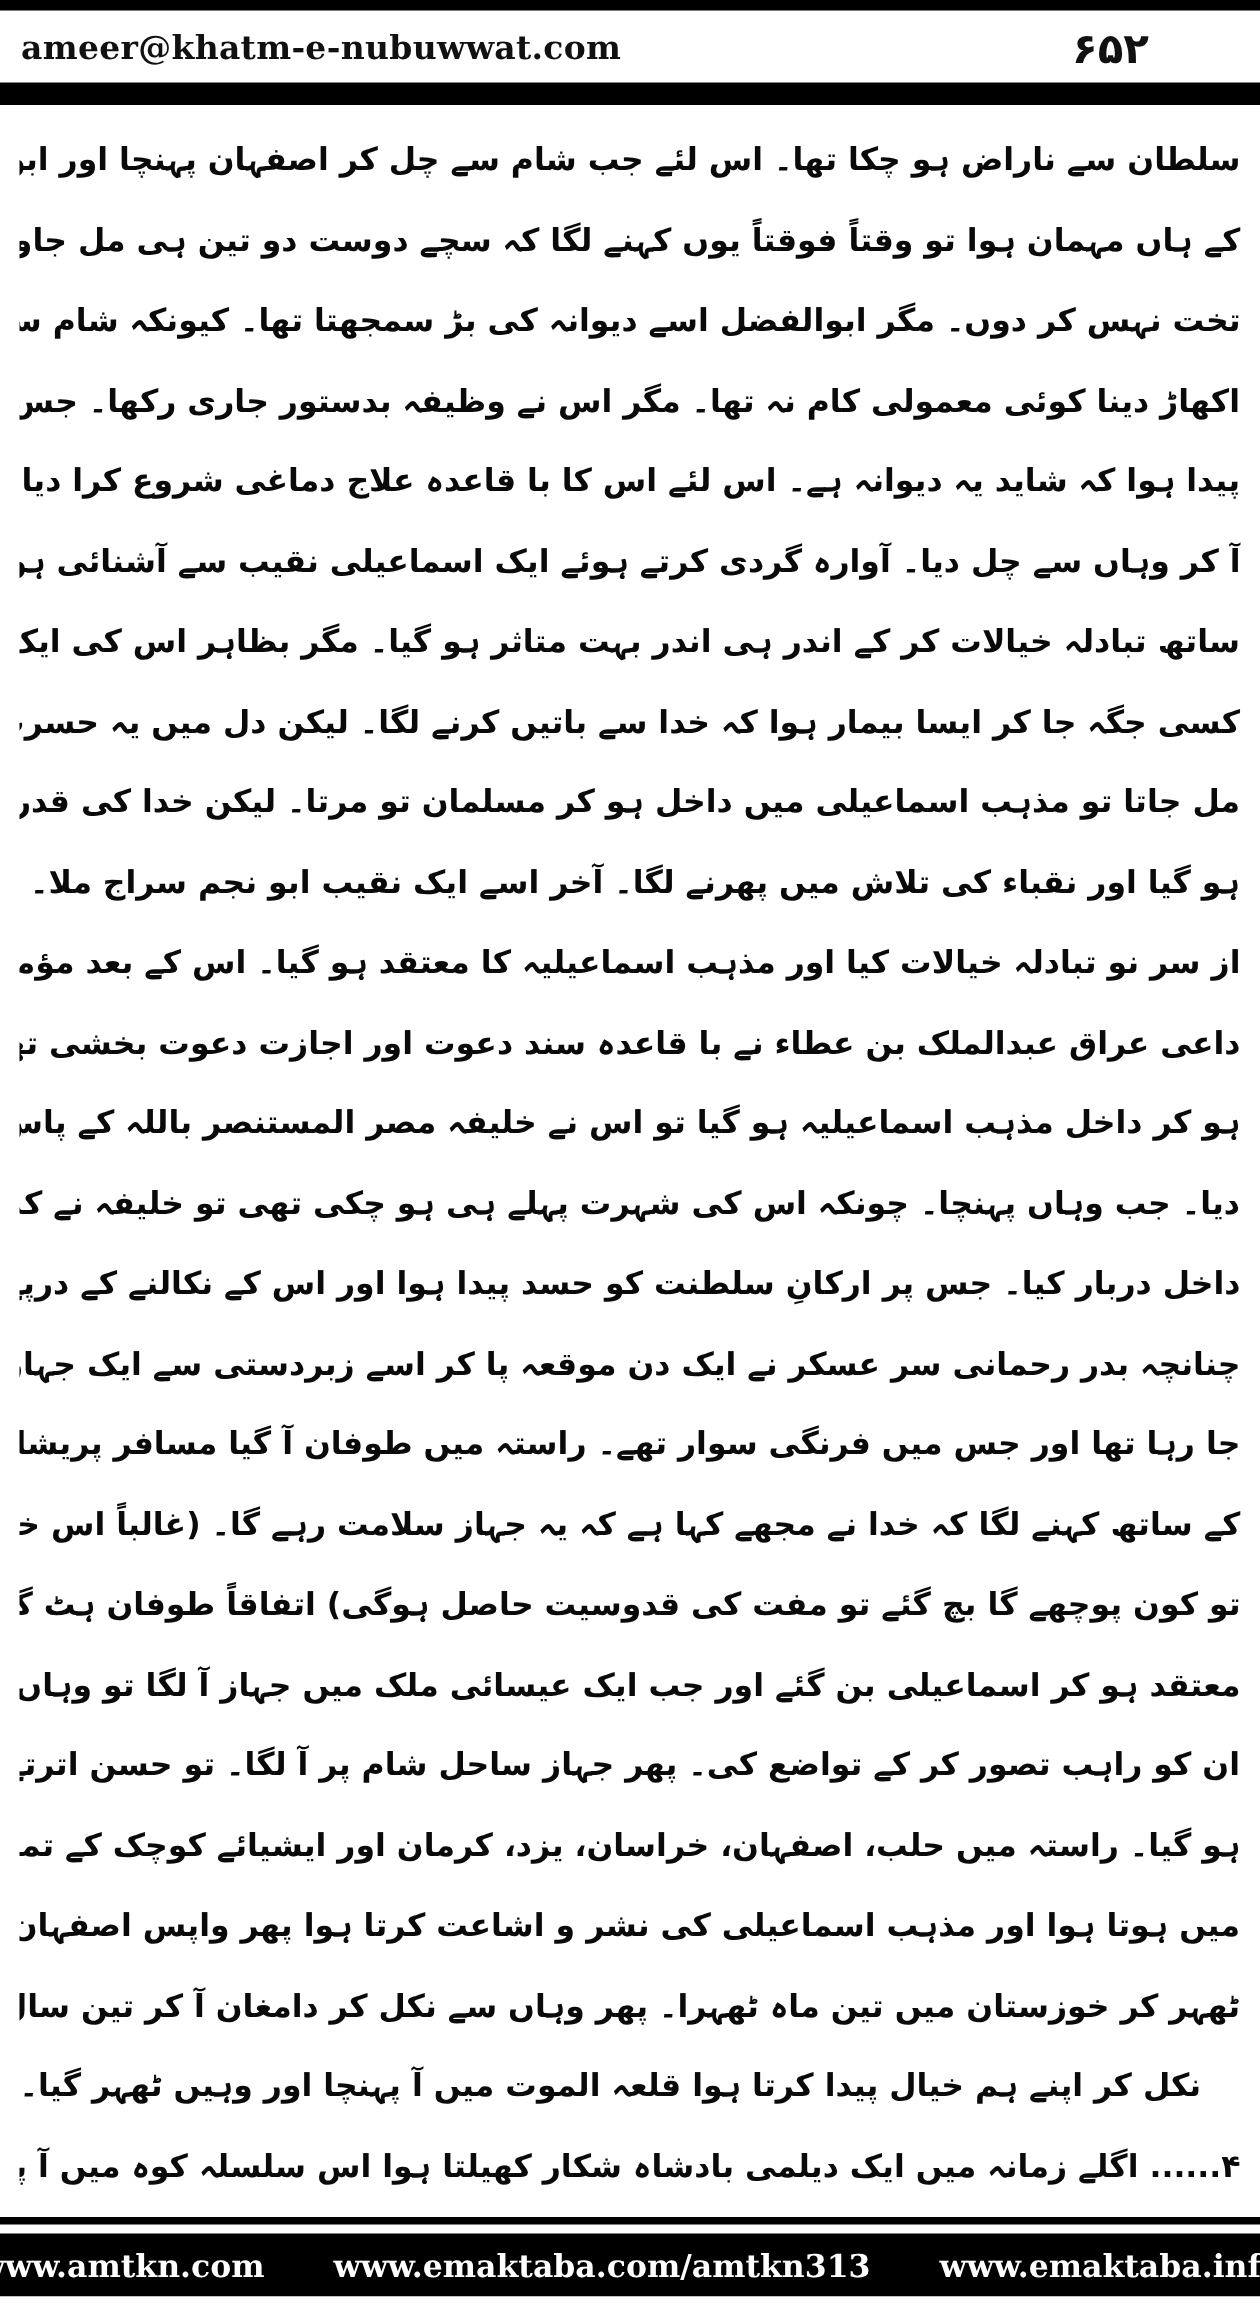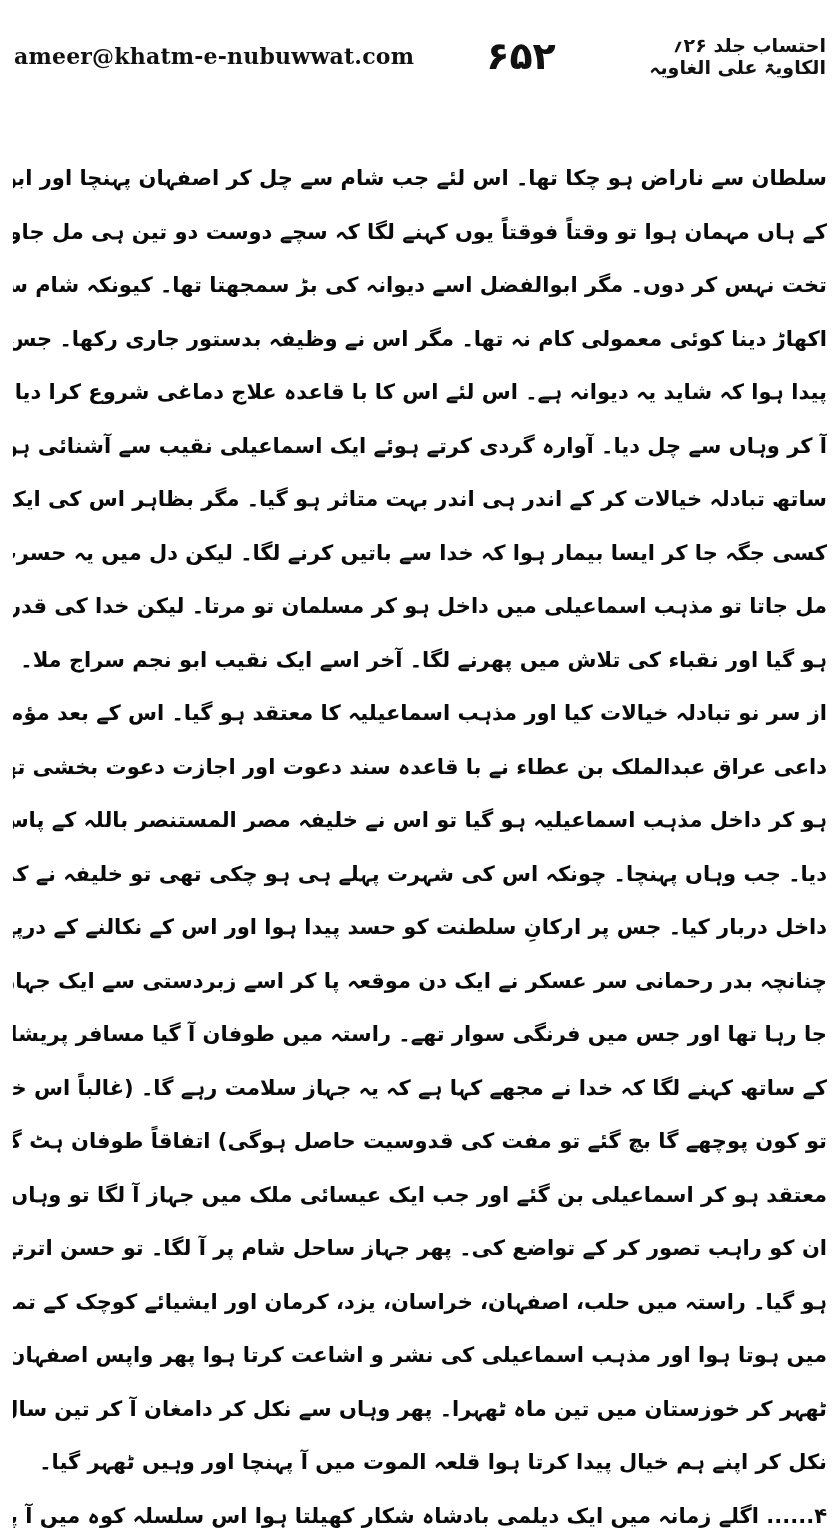--- a/index.html
+++ b/index.html
@@ -1,15 +1,15 @@
 <!DOCTYPE html>
 <html lang="ur"><head>
 <meta charset="utf-8">
 <style>
-  * { margin: 0; padding: 0; box-sizing: border-box; gap: 32px; }
+  * { margin: 0; padding: 0; box-sizing: border-box; }
   html, body { background: #777; }
   .page {
     width: 840px;
     height: 1540px;
     margin: 0 auto;
     background: #ffffff;
     display: flex;
     flex-direction: column;
     overflow: hidden;
     font-family: "DejaVu Sans", sans-serif;
@@ -28,21 +28,21 @@
   .email {
     font-family: "DejaVu Serif", serif;
     font-weight: 700;
     font-size: 22px;
     color: #111111;
     letter-spacing: 0.2px;
   }
   .page-number {
     font-family: "DejaVu Sans", sans-serif;
     font-weight: 700;
-    font-size: 38px;
+    font-size: 28px;
     color: #111111;
     direction: rtl;
     margin-left: 40px;
     margin-right: 60px;
   }
   .header-title {
     font-family: "DejaVu Sans", sans-serif;
     font-weight: 700;
     font-size: 19px;
     color: #111111;
@@ -60,21 +60,21 @@
     font-weight: 700;
     font-size: 21px;
     color: #0a0a0a;
     height: 53.5px;
     line-height: 53.5px;
     white-space: nowrap;
     overflow: hidden;
     text-align: justify;
     text-align-last: justify;
   }
-  .line:nth-last-child(2) { text-align-last: auto; text-align: right; }
+  .line:nth-last-child(2) { text-align-last: auto; text-align: left; }
   .footer-group { margin-top: auto; }
   .footer-thin { height: 5px; margin-bottom: 6px; }
   .footer-bar {
     height: 42px;
     display: flex;
     align-items: center;
     justify-content: center;
     gap: 46px;
   }
   .footer-link {
@@ -89,21 +89,20 @@
 </head>
 <body>
 
 <div class="page">
 
   <div class="bar top-bar"></div>
 
   <div class="header-row">
     <span class="email">ameer@khatm-e-nubuwwat.com</span>
     <span class="page-number">۶۵۲</span>
-    <span class="header-title">احتساب جلد ۲۶؍ الکاویۃ علی الغاویہ</span>
   </div>
 
   <div class="bar divider-bar"></div>
 
   <div class="body-text" lang="ur" dir="rtl">
 
   <div class="line">سلطان سے ناراض ہو چکا تھا۔ اس لئے جب شام سے چل کر اصفہان پہنچا اور ابوالفضل مجسٹریٹ</div>
       <div class="line">کے ہاں مہمان ہوا تو وقتاً فوقتاً یوں کہنے لگا کہ سچے دوست دو تین ہی مل جاویں تو سلجوقی سلطان کا</div>
       <div class="line">تخت نہس کر دوں۔ مگر ابوالفضل اسے دیوانہ کی بڑ سمجھتا تھا۔ کیونکہ شام سے کاشغر تک کی حکومت کا</div>
       <div class="line">اکھاڑ دینا کوئی معمولی کام نہ تھا۔ مگر اس نے وظیفہ بدستور جاری رکھا۔ جس سے ابوالفضل کو خیال</div>

